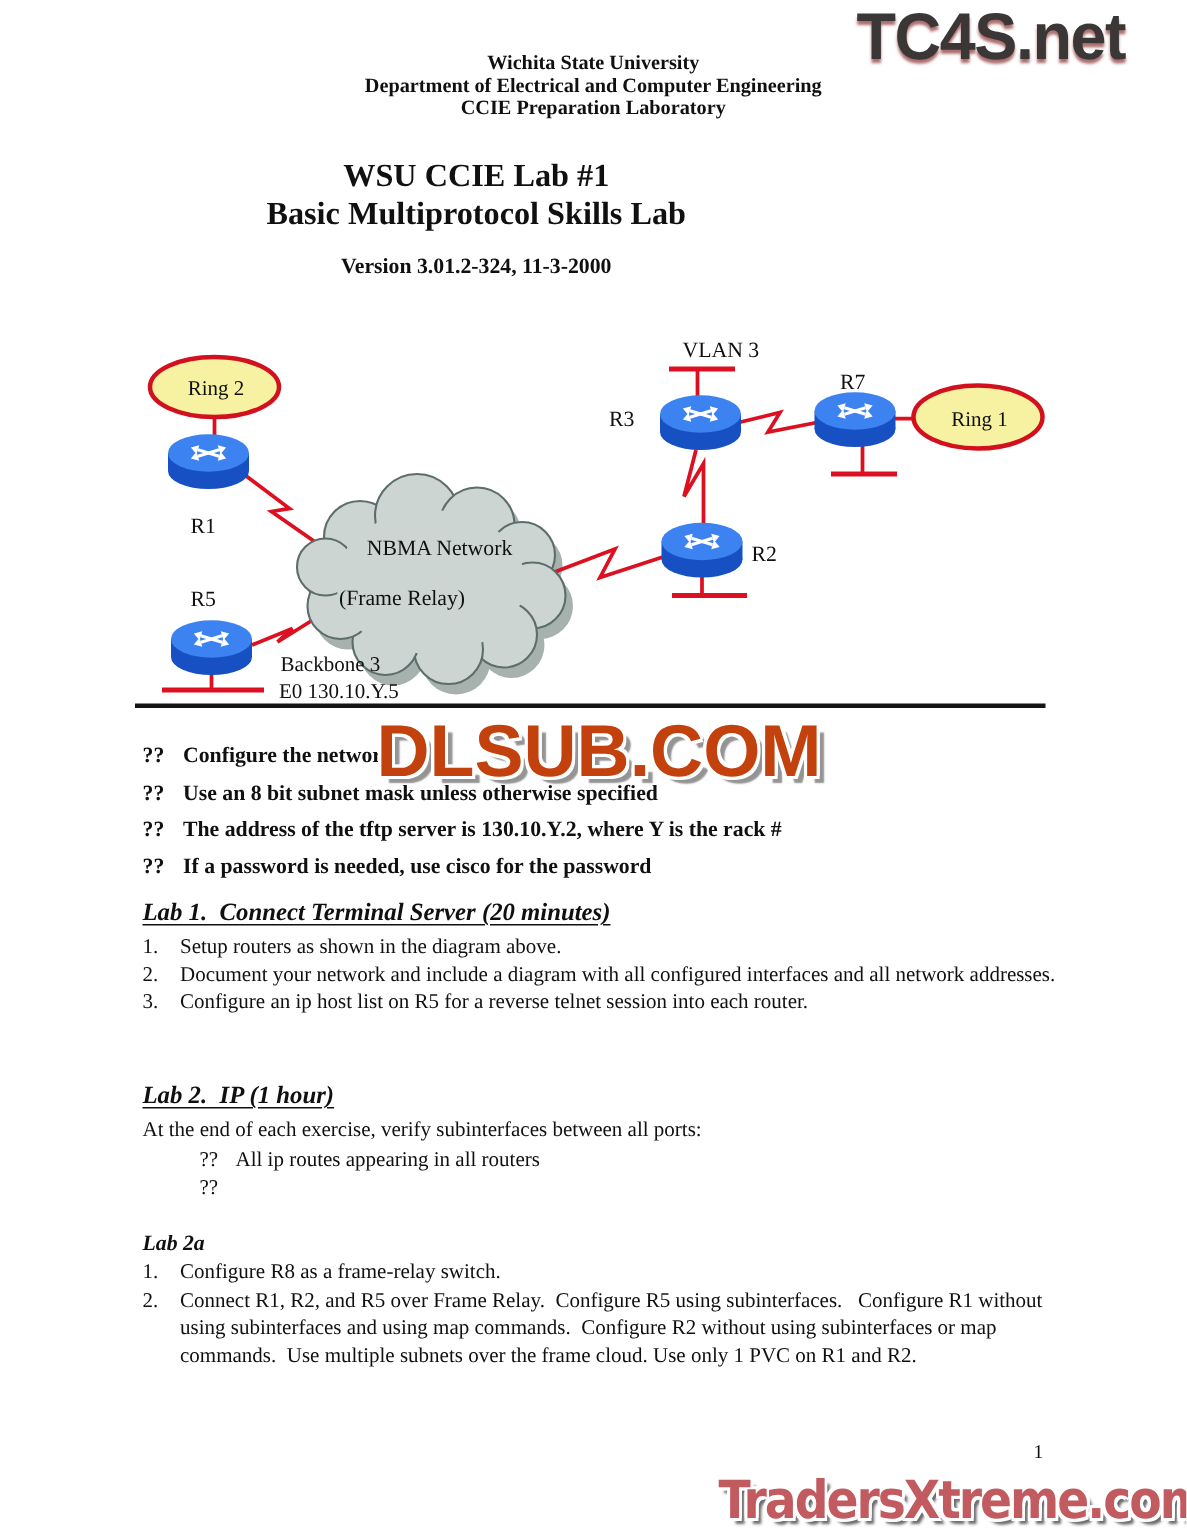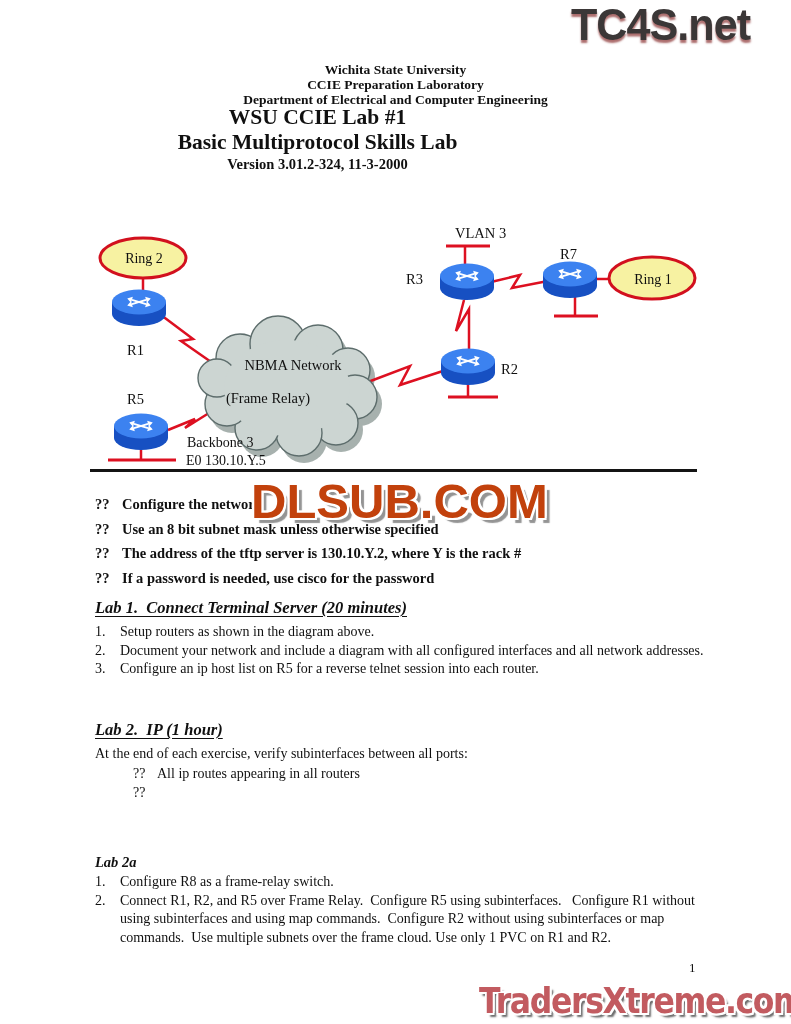--- a/index.html
+++ b/index.html
@@ -19,25 +19,25 @@
                      5px 5px 1px rgba(60,60,60,0.55);}
   .traders{position:absolute;top:984px;left:479px;z-index:3;
            font-family:"DejaVu Sans",sans-serif;font-weight:bold;font-size:35px;
            letter-spacing:-1.5px;line-height:1;transform:scaleX(0.90);transform-origin:left top;
            color:#c25b60;
            text-shadow:-2px -2px 0 #fff,2px -2px 0 #fff,-2px 2px 0 #fff,2px 2px 0 #fff,
                        -2px 0 0 #fff,2px 0 0 #fff,0 -2px 0 #fff,0 2px 0 #fff,
                        4px 4px 2px rgba(70,70,70,0.8);}
 
   
-  .hdr{position:absolute;top:62px;left:0;width:791px;text-align:center;
+  .hdr{position:absolute;top:34px;left:0;width:791px;text-align:center;
        font-weight:bold;font-size:13.5px;line-height:15.2px;}
   .titles{position:absolute;top:105px;left:0;width:635px;text-align:center;font-weight:bold;}
   .titles .t1{font-size:21.5px;line-height:24.5px;}
-  .titles .ver{font-size:14.5px;line-height:17px;margin-top:2px;}
+  .titles .ver{font-size:14.5px;line-height:17px;margin-top:16px;}
 
   
   svg.diagram{position:absolute;top:0;left:0;}
   svg.diagram text{font-family:"Liberation Serif",serif;fill:#101010;}
 
   
   .dirs{position:absolute;top:492px;left:95px;width:600px;
         font-weight:bold;font-size:14.5px;line-height:24.6px;}
   .dline{white-space:pre;}
   .qm{display:inline-block;width:27px;}
@@ -61,22 +61,22 @@
 </style>
 </head>
 <body>
 
 <div class="page">
 
   <div class="tc4s">TC4S.net</div>
 
   <div class="hdr">
     <div>Wichita State University</div>
+    <div>Department of Electrical and Computer Engineering</div>
     <div>CCIE Preparation Laboratory</div>
-    <div>Department of Electrical and Computer Engineering</div>
   </div>
 
   <div class="titles">
     <div class="t1">WSU CCIE Lab #1</div>
     <div class="t1">Basic Multiprotocol Skills Lab</div>
     <div class="ver">Version 3.01.2-324, 11-3-2000</div>
   </div>
 
   <svg class="diagram" width="791" height="480" viewBox="0 0 791 480">
     <defs>
@@ -205,21 +205,21 @@
       <div class="sb">
         <span class="sbm">??</span>
           <span>All ip routes appearing in all routers</span>
       </div>
       <div class="sb">
         <span class="sbm">??</span>
       </div>
     </div>
   </div>
 
-  <div class="sect" style="top:854px;width:615px;">
+  <div class="sect" style="top:821px;width:615px;">
     <div class="lab-h small">Lab 2a</div>
     <div class="num-item">
       <span class="num">1.</span>
         <span class="txt">Configure R8 as a frame-relay switch.</span>
     </div>
     <div class="num-item">
       <span class="num">2.</span>
         <span class="txt">Connect R1, R2, and R5 over Frame Relay.  Configure R5 using subinterfaces.   Configure R1 without using subinterfaces and using map commands.  Configure R2 without using subinterfaces or map commands.  Use multiple subnets over the frame cloud. Use only 1 PVC on R1 and R2.</span>
     </div>
   </div>

